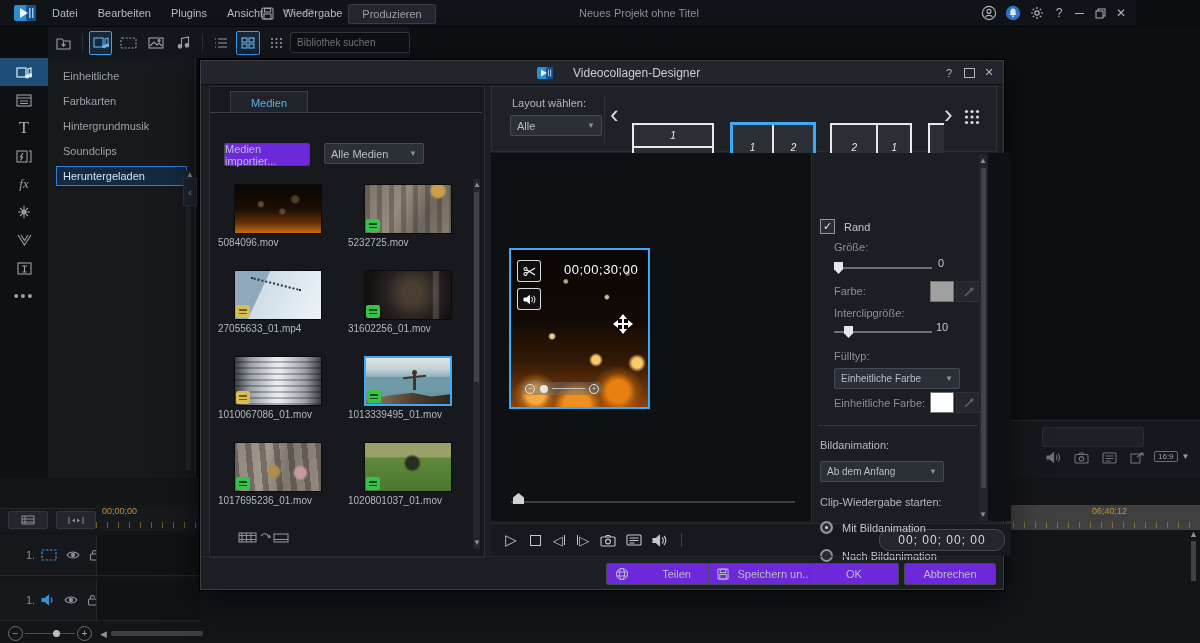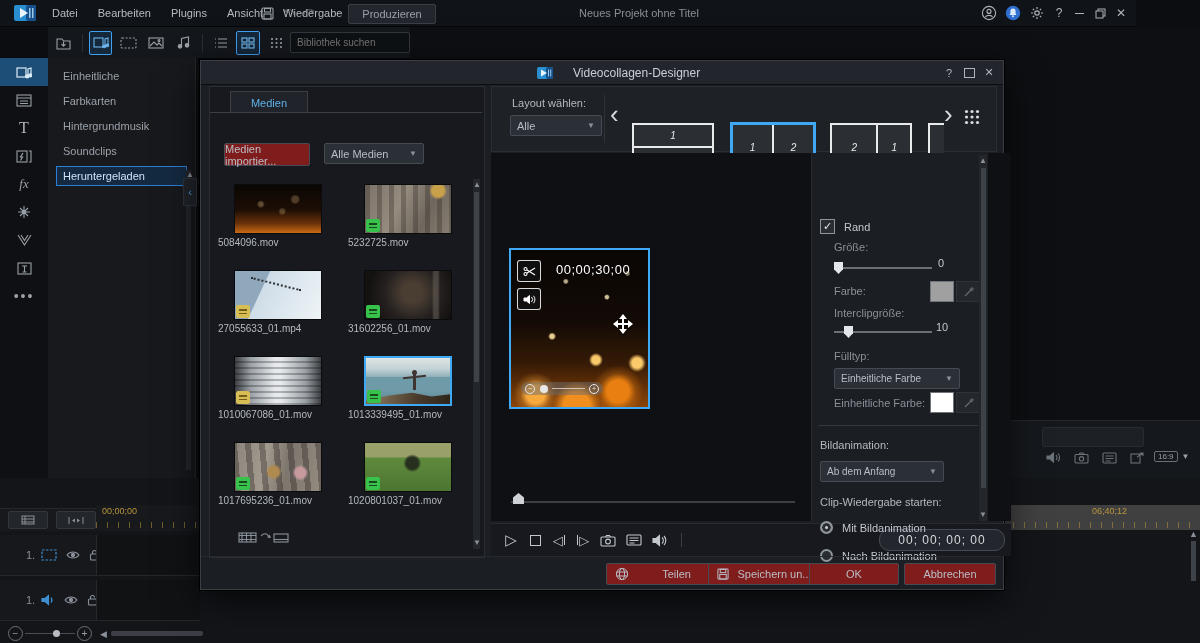--- a/index.html
+++ b/index.html
@@ -1,21 +1,21 @@
 <!DOCTYPE html>
 <html><head>
 <meta charset="utf-8">
 <style>
   html,body{margin:0;padding:0;background:#07090b;}
   #stage{position:relative;width:1200px;height:643px;overflow:hidden;
          background:#0b0d10;font-family:"Liberation Sans",sans-serif;color:#c3c8cf;}
   .abs{position:absolute;} .f11{font-size:11px;} .f12{font-size:12px;}
   .dim{color:#8a9099;text-align:center;}
   .row{display:flex;align-items:center;}
-  .btn{background:#7f1d1d;border:1px solid #454b54;border-radius:2px;color:#b9bec6;
+  .btn{background:#6d28d9;border:1px solid #454b54;border-radius:2px;color:#b9bec6;
        display:flex;align-items:center;justify-content:center;cursor:default;}
   .icnbtn{display:flex;align-items:center;justify-content:center;color:#aeb4bc;}
   svg{display:block;}
   
   #menubar{left:0;top:0;width:1136px;height:26px;background:#101317;border-bottom:1px solid #050608;}
   .menuitem{padding:0 10px;height:26px;display:flex;align-items:center;font-size:11px;color:#b6bbc2;}
   #toolbar2{left:48px;top:27px;width:362px;height:31px;background:#14171c;border-bottom:1px solid #050608;display:flex;align-items:center;}
   .tool{width:26px;height:22px;margin:0 2px;border:1px solid transparent;border-radius:2px;
         display:flex;align-items:center;justify-content:center;color:#9aa0a8;}
   .tool.sel{border-color:#3f9ff0;background:#15273a;color:#cfd5db;}
@@ -591,21 +591,21 @@
                 <circle cx="2.5" cy="8" r="1.5"></circle>
                 <path d="M4 4 L12 9 M4 7 L12 2"></path>
               </svg>
           </div>
           <div class="ovlbtn abs" style="left:6px;top:38px;">
             <svg width="13" height="11" viewBox="0 0 13 11" fill="none" stroke="#fff" stroke-width="1">
                 <path d="M1 4 h2.5 l3-2.5 v8 L3.5 7 H1z" fill="#fff"></path>
                 <path d="M8.5 3 a3.5 3.5 0 0 1 0 5 M10.5 1.8 a5.5 5.5 0 0 1 0 7.4"></path>
               </svg>
           </div>
-          <span class="tc abs" style="left:45px;top:12px;">00;00;30;00</span>
+          <span class="tc abs" style="left:53px;top:12px;">00;00;30;00</span>
 
           <div class="abs" style="left:100px;top:62px;width:24px;height:24px;filter:drop-shadow(0 1px 1px rgba(0,0,0,.8));">
             <span style="position:absolute;left:11px;top:3px;width:2px;height:18px;background:#fff;"></span>
             <span style="position:absolute;left:3px;top:11px;width:18px;height:2px;background:#fff;"></span>
             <span style="position:absolute;left:8px;top:-2px;border:4px solid transparent;border-bottom:5px solid #fff;"></span>
             <span style="position:absolute;left:8px;bottom:-2px;border:4px solid transparent;border-top:5px solid #fff;"></span>
             <span style="position:absolute;left:-2px;top:8px;border:4px solid transparent;border-right:5px solid #fff;"></span>
             <span style="position:absolute;right:-2px;top:8px;border:4px solid transparent;border-left:5px solid #fff;"></span>
           </div>
 

